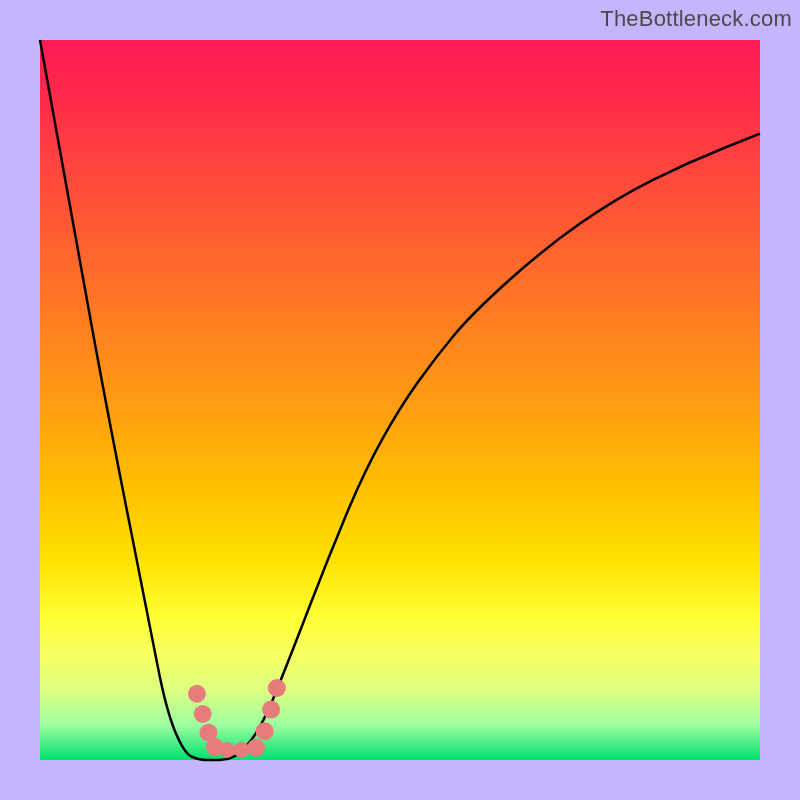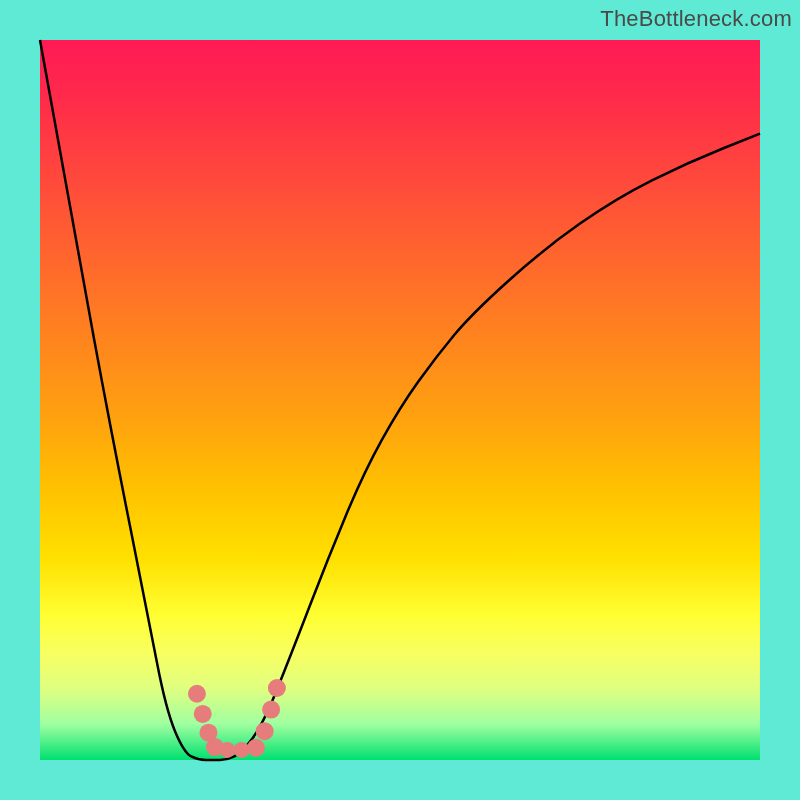--- a/index.html
+++ b/index.html
@@ -10,21 +10,21 @@
     background: #000;
     font-family: Arial, Helvetica, sans-serif;
     overflow: hidden;
   }
   .frame {
     position: absolute;
     left: 0;
     top: 0;
     width: 800px;
     height: 800px;
-    background: #5eead4;
+    background: #c4b5fd;
   }
   .plot {
     position: absolute;
     left: 40px;
     top: 40px;
     width: 720px;
     height: 720px;
     background: linear-gradient(
       to bottom,
       #ff1a55 0%,

